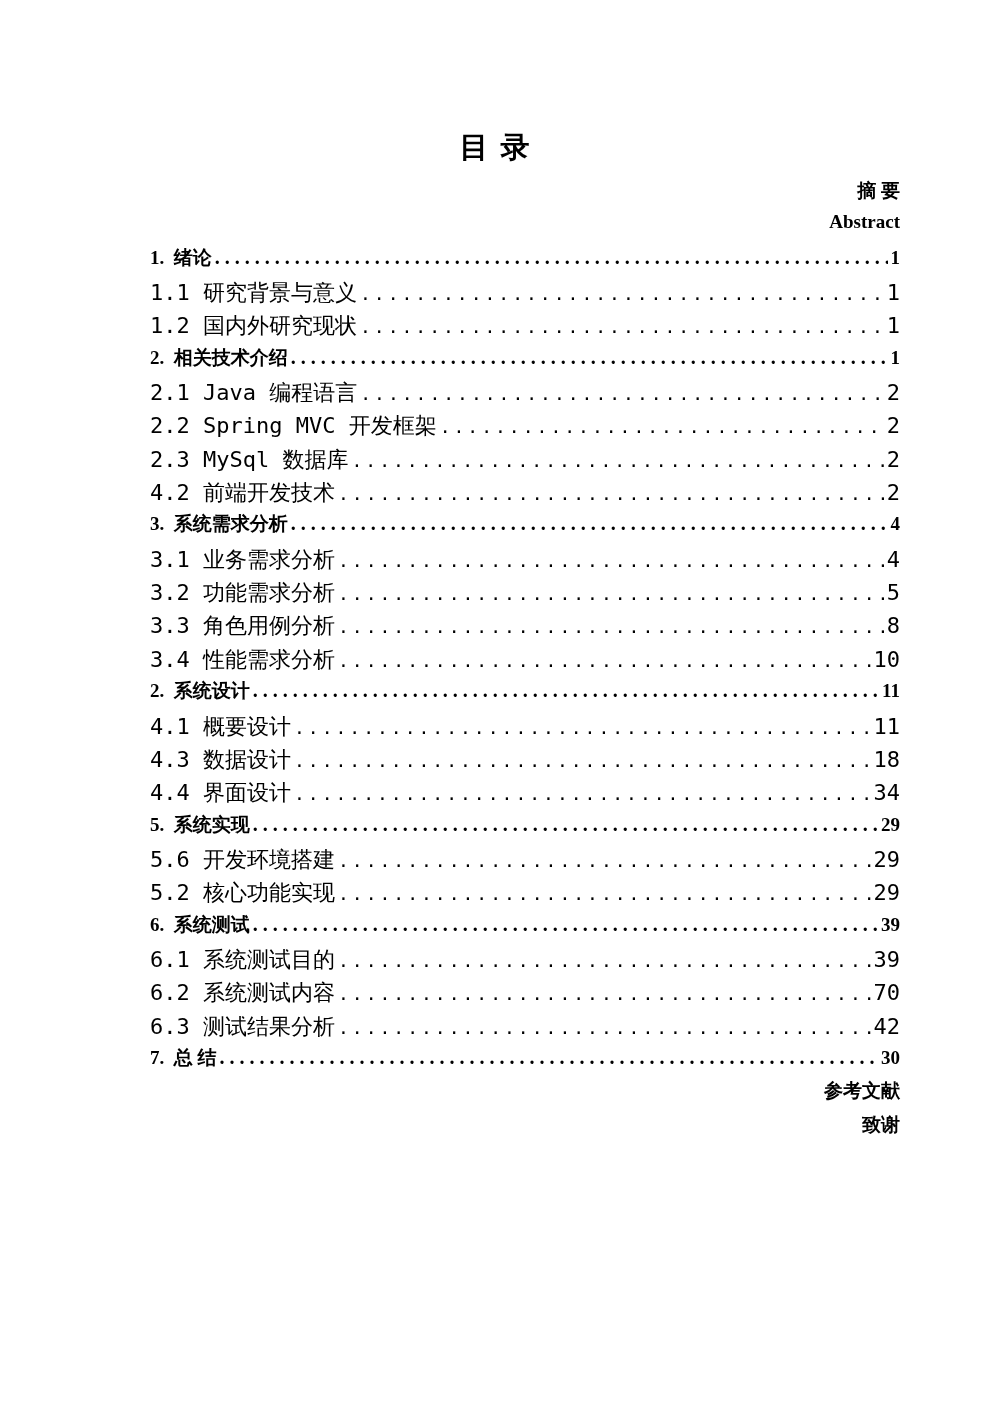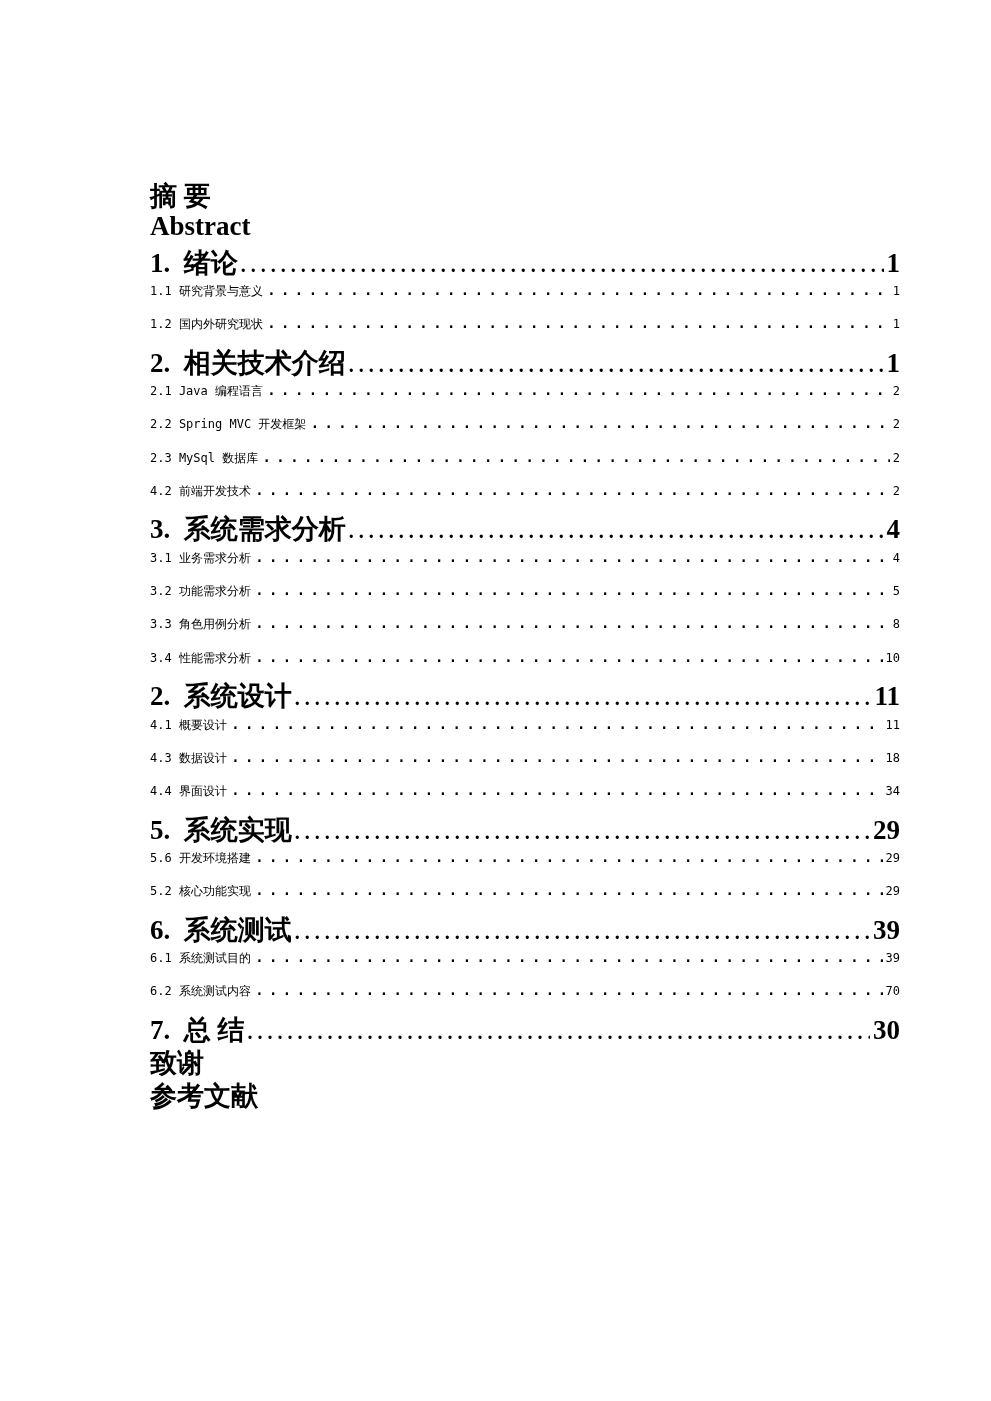--- a/index.html
+++ b/index.html
@@ -54,40 +54,42 @@
     content: "..........................................................................................................................................................................................";
   }
   .toc-row .page-num {
     flex: 0 0 auto;
     text-align: right;
     white-space: pre;
   }
   .toc-row.chapter {
     font-family: "Liberation Serif", serif;
     font-weight: bold;
-    font-size: 27px;
+    font-size: 19px;
+    justify-content: flex-end;
   }
   .toc-row.chapter .dots {
     letter-spacing: 5px;
     font-size: 20px;
   }
   .toc-row.section {
     font-family: "DejaVu Sans Mono", "Liberation Mono", monospace;
     font-weight: normal;
-    font-size: 12px;
+    font-size: 22px;
   }
   .toc-row.section .dots {
     letter-spacing: 3px;
     font-size: 18px;
   }
 </style>
 </head>
 <body>
 
 <div class="page">
+  <div class="doc-title">目 录</div>
 
   <div class="toc">
       <div class="toc-row chapter no-page">
     <span class="label">摘 要</span>
 
   </div>
       <div class="toc-row chapter no-page">
     <span class="label">Abstract</span>
 
   </div>
@@ -199,27 +201,32 @@
       <div class="toc-row section">
     <span class="label">6.1 系统测试目的</span>
     <span class="dots"></span>
     <span class="page-num">39</span>
   </div>
       <div class="toc-row section">
     <span class="label">6.2 系统测试内容</span>
     <span class="dots"></span>
     <span class="page-num">70</span>
   </div>
+      <div class="toc-row section">
+    <span class="label">6.3 测试结果分析</span>
+    <span class="dots"></span>
+    <span class="page-num">42</span>
+  </div>
       <div class="toc-row chapter">
     <span class="label">7.  总 结</span>
     <span class="dots"></span>
     <span class="page-num">30</span>
   </div>
       <div class="toc-row chapter no-page">
+    <span class="label">参考文献</span>
+
+  </div>
+      <div class="toc-row chapter no-page">
     <span class="label">致谢</span>
-
-  </div>
-      <div class="toc-row chapter no-page">
-    <span class="label">参考文献</span>
 
   </div>
     </div>
 </div>
 
 </body></html>

